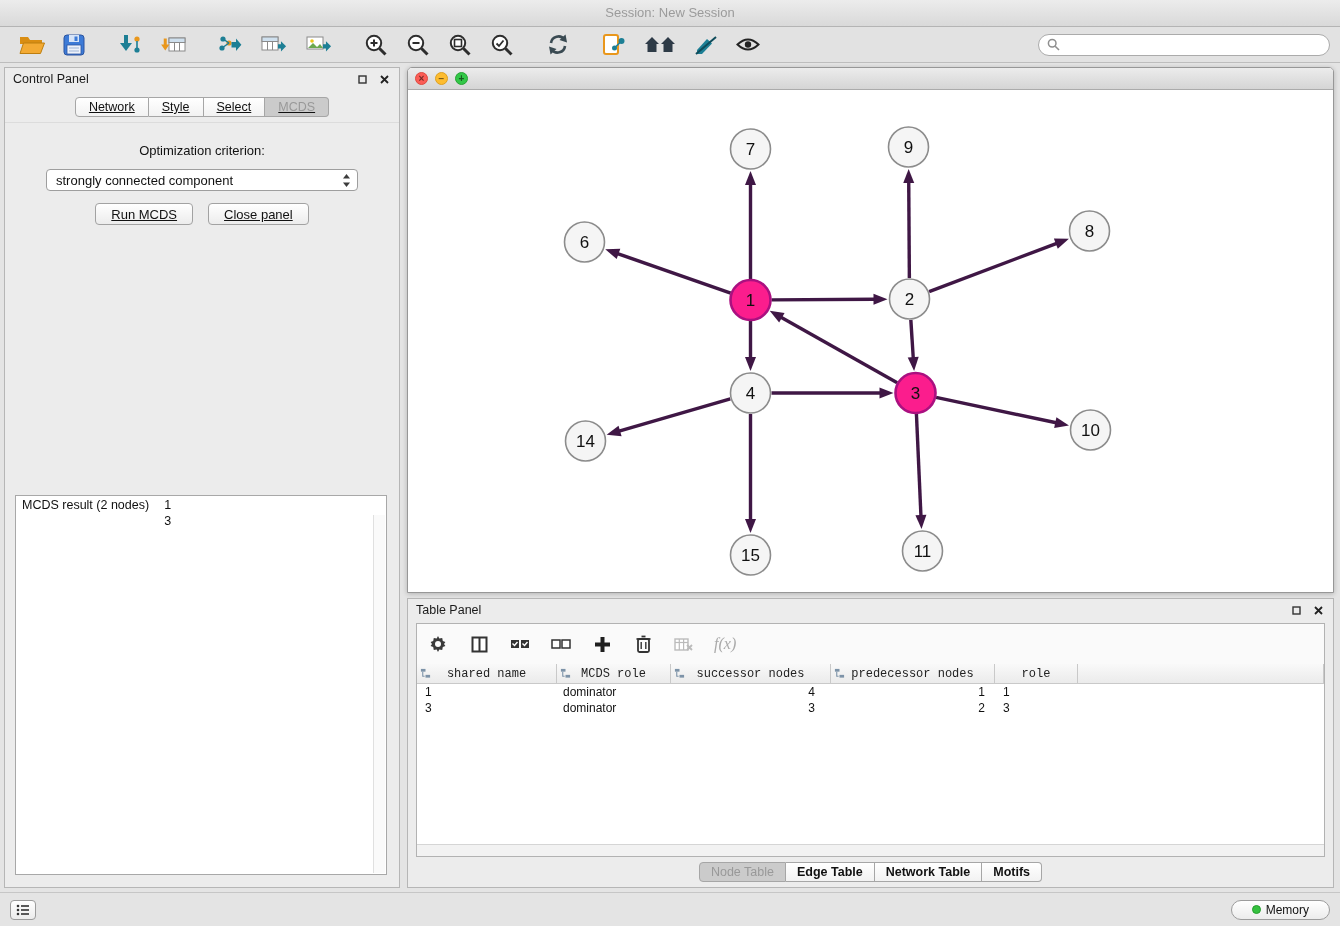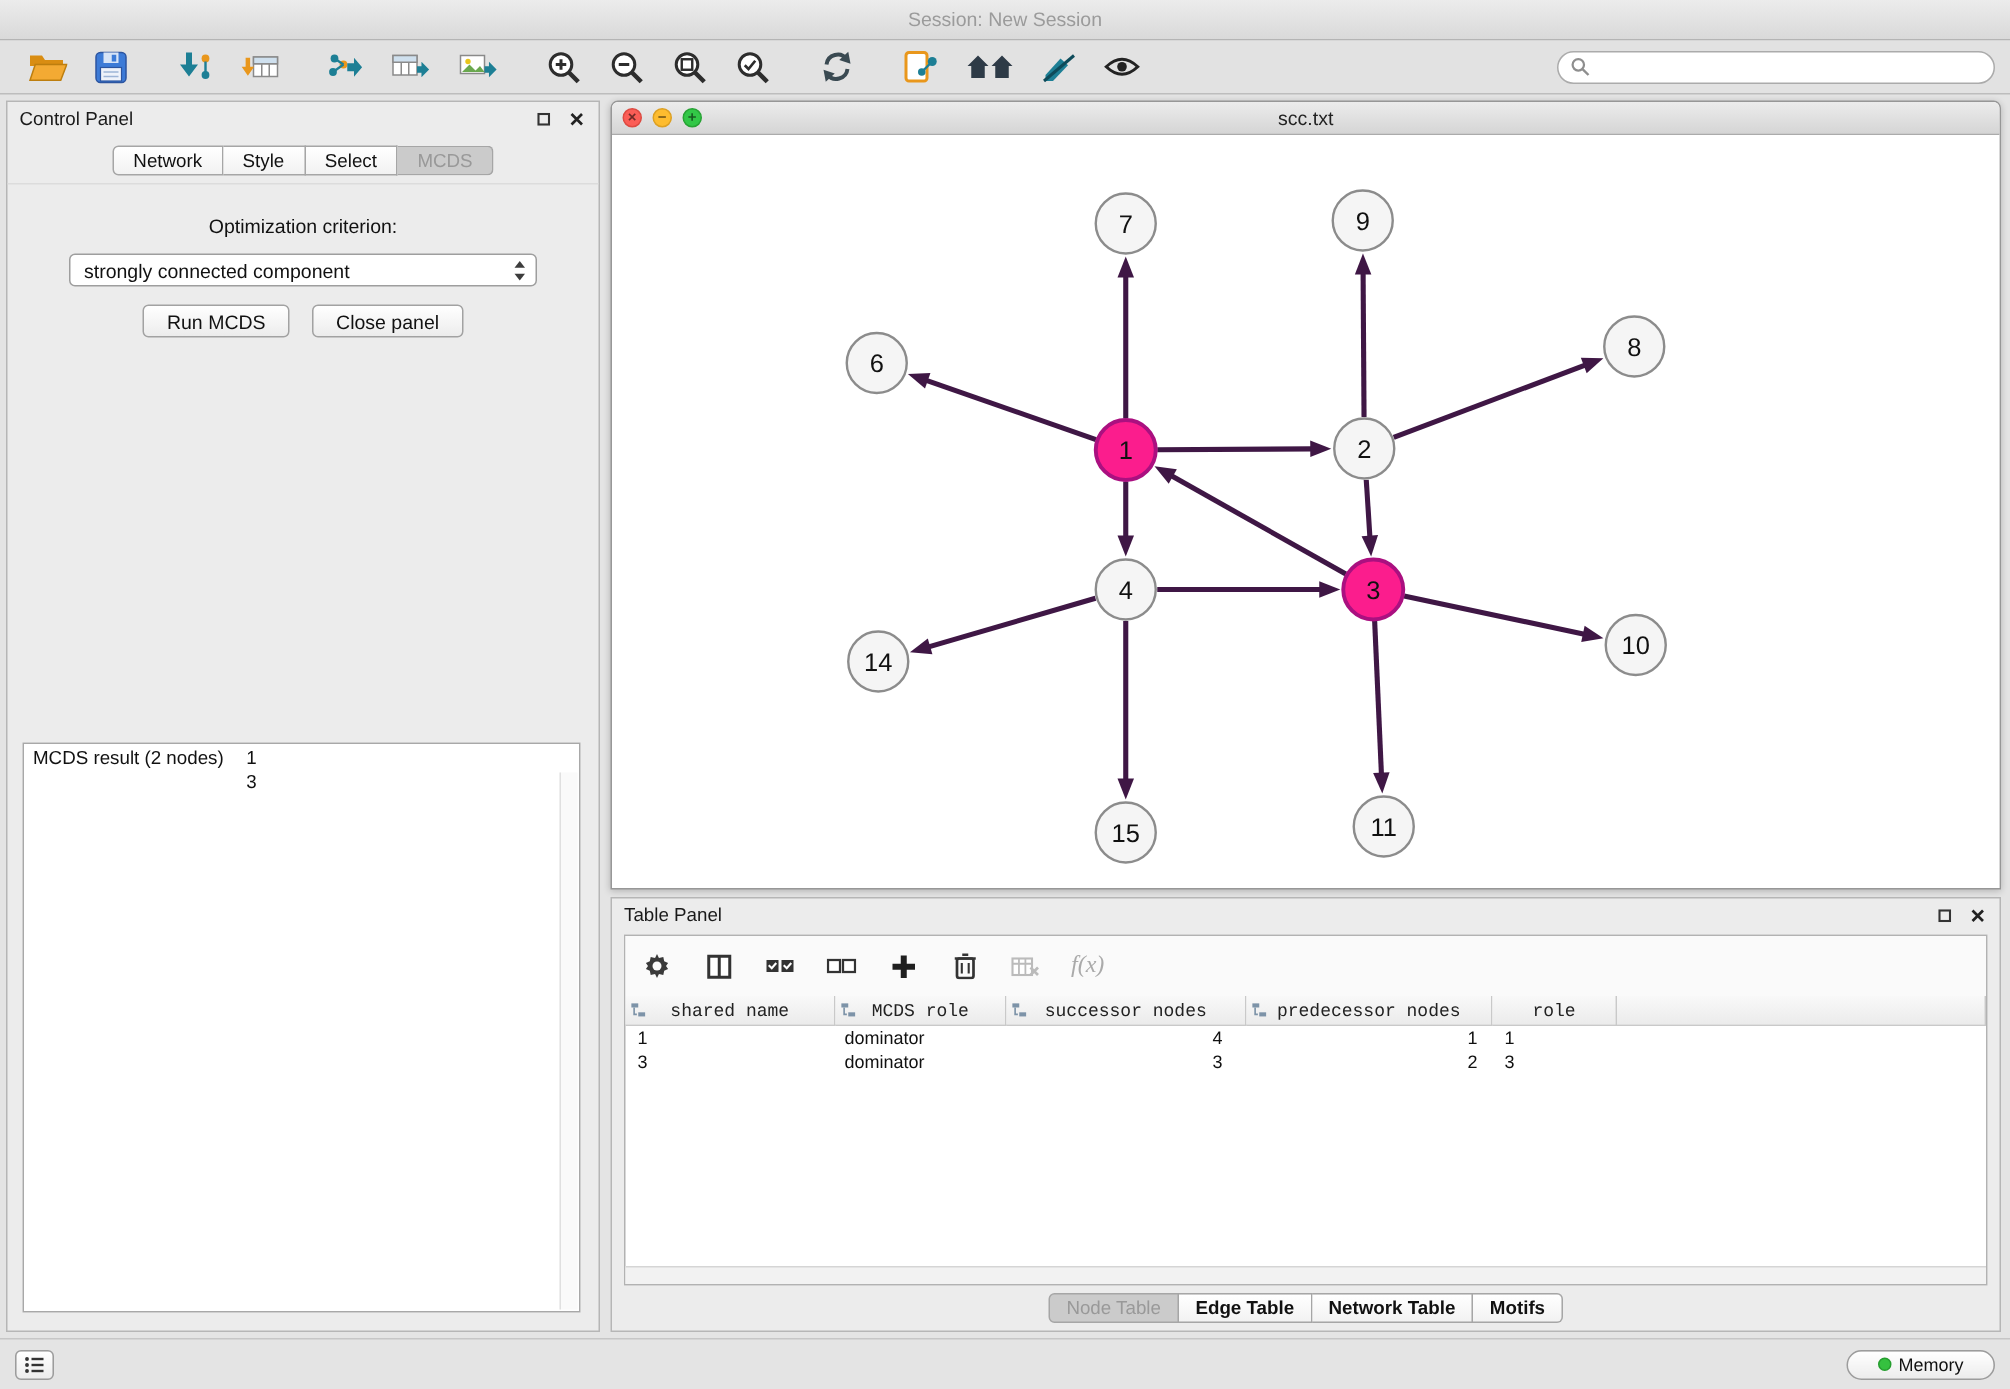--- a/index.html
+++ b/index.html
@@ -30,34 +30,34 @@
   .right-col { flex:1; display:flex; flex-direction:column; gap:5px; min-width:0; }
 
   
   .panel-header { height:22px; flex:0 0 22px; display:flex; align-items:center;
     padding:0 8px; font-size:12.5px; color:#1a1a1a; }
   .ph-spacer { flex:1; }
   .ph-icon { width:14px; height:14px; margin-left:8px; display:inline-flex;
     align-items:center; justify-content:center; }
 
   
-  .cp-tabs { display:flex; justify-content:center; padding:7px 0 5px; }
+  .cp-tabs { display:flex; justify-content:center; padding:7px 0 5px;text-decoration:underline; }
   .tab-seg { border:1px solid #a6a6a6; border-left:none; background:linear-gradient(#ffffff,#f2f2f2);
     padding:2px 13px; font-size:12.5px; height:20px; line-height:15px; color:#111; cursor:default; }
   .tab-seg:first-child { border-left:1px solid #a6a6a6; border-radius:4px 0 0 4px; }
   .tab-seg:last-child { border-radius:0 4px 4px 0; }
   .tab-seg.selected { background:#cbcbcb; color:#999; }
 
   .cp-content { flex:1; position:relative; border-top:1px solid #dcdcdc; }
   .opt-label { text-align:center; margin-top:20px; font-size:13px; }
   .dropdown { width:312px; height:22px; margin:11px auto 0; background:#fff;
     border:1px solid #9e9e9e; border-radius:4px; display:flex; align-items:center;
     padding:0 6px 0 9px; font-size:13px; }
   .dropdown .dd-label { flex:1; }
-  .cp-buttons { display:flex; justify-content:center; gap:15px; margin-top:12px; }
+  .cp-buttons { display:flex; justify-content:center; gap:15px; margin-top:12px;text-decoration:underline; }
   .btn { height:22px; border:1px solid #a2a2a2; border-radius:4px; padding:0 15px;
     background:linear-gradient(#ffffff,#ececec); font-size:13px;
     font-family:"Liberation Sans",sans-serif; color:#111; cursor:default; }
 
   .result-group { position:absolute; left:10px; right:12px; bottom:12px; height:380px;
     background:#fff; border:1px solid #a8a8a8; display:flex; flex-direction:row; }
   .result-title { padding:2px 6px 1px; font-size:12.5px; }
   .result-body { flex:1; position:relative; font-size:12.5px; line-height:16px;
     padding:1px 14px 0 9px; }
   .result-scrollbar { position:absolute; top:19px; bottom:1px; right:1px; width:12px;
@@ -319,21 +319,20 @@
       </div>
     </div>
 
     <div class="right-col">
 
       <div class="net-window">
         <div class="net-titlebar">
           <span class="tl red">×</span>
           <span class="tl yellow">−</span>
           <span class="tl green">+</span>
-          <span class="net-title">scc.txt</span>
         </div>
         <svg id="graph-svg" class="graph" viewBox="0 0 924 502" preserveAspectRatio="xMidYMid meet">
             <line x1="342" y1="189" x2="342" y2="94" stroke="#3f1745" stroke-width="3.4"></line>
             <polygon points="342,81 347.5,95 336.5,95" fill="#3f1745"></polygon>
             <line x1="322.1752536154717" y1="203.07328138371903" x2="209.04124397421378" y2="163.54453102713495" stroke="#3f1745" stroke-width="3.4"></line>
             <polygon points="196.76878192664867,159.2565623599134 211.7994201063125,158.68217928910522 208.17113892635584,169.06657025242956" fill="#3f1745"></polygon>
             <line x1="362.99958468064904" y1="209.86792714037327" x2="466.0006921989183" y2="209.2201214327112" stroke="#3f1745" stroke-width="3.4"></line>
             <polygon points="479.0004350964629,209.13836204341848 465.03530248688486,214.72630184238724 464.9661214651756,203.72651939061868" fill="#3f1745"></polygon>
             <line x1="342" y1="231" x2="342" y2="268" stroke="#3f1745" stroke-width="3.4"></line>
             <polygon points="342,281 336.5,267 347.5,267" fill="#3f1745"></polygon>

